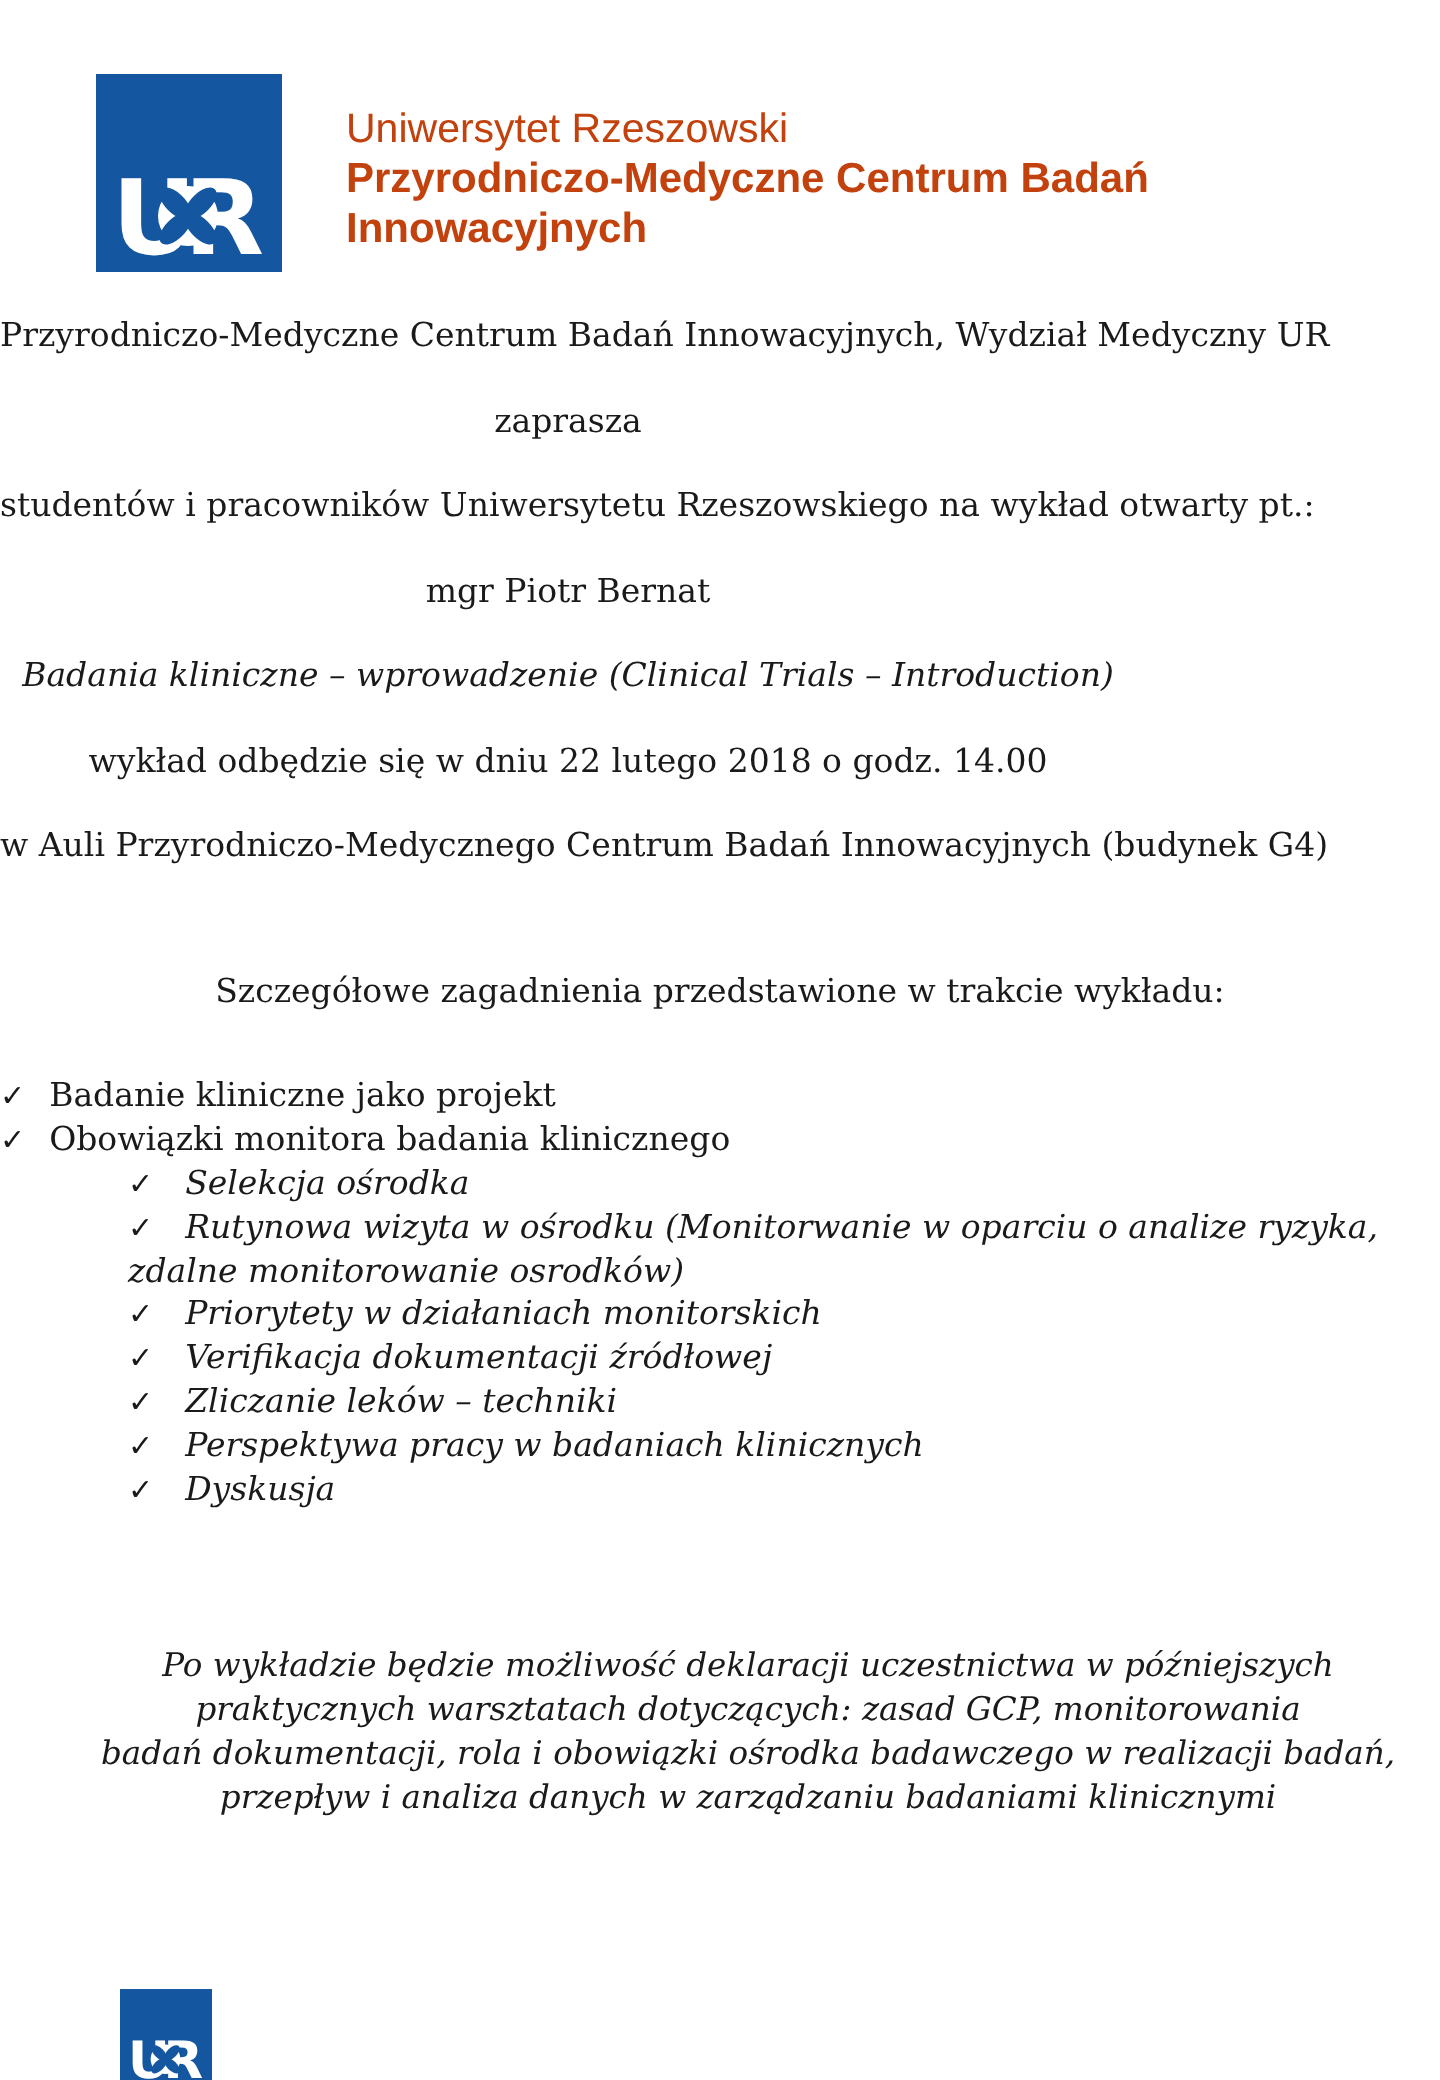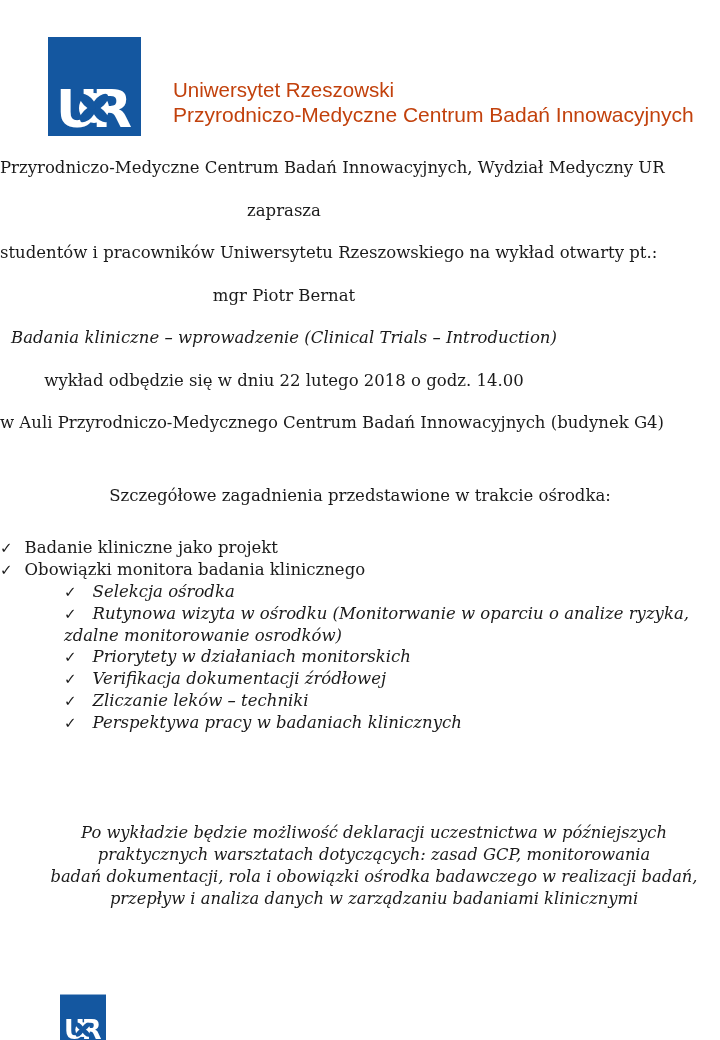--- a/index.html
+++ b/index.html
@@ -18,21 +18,21 @@
     display:flex;align-items:flex-end;gap:32px;
   }
   .logo-box{flex:0 0 auto;display:block;}
   .header-text{
     font-family:"Liberation Sans", sans-serif;
     color:#c2410c;
     padding-bottom:8px;
     line-height:1.22;
   }
   .header-line1{font-size:20.5px;font-weight:400;}
-  .header-line2{font-size:21px;font-weight:400;}
+  .header-line2{font-size:21px;font-weight:700;}
   
   .intro{
     position:absolute;left:0;top:147px;width:568px;
     text-align:center;
   }
   .intro-line{
     font-size:16.5px;
     line-height:42.5px;
     white-space:nowrap;
   }
@@ -92,34 +92,35 @@
   <div class="intro">
     <div class="intro-line">Przyrodniczo-Medyczne Centrum Badań Innowacyjnych, Wydział Medyczny UR</div>
     <div class="intro-line">zaprasza</div>
     <div class="intro-line">studentów i pracowników Uniwersytetu Rzeszowskiego na wykład otwarty pt.:</div>
     <div class="intro-line">mgr Piotr Bernat</div>
     <div class="intro-line italic">Badania kliniczne – wprowadzenie (Clinical Trials – Introduction)</div>
     <div class="intro-line">wykład odbędzie się w dniu 22 lutego 2018 o godz. 14.00</div>
     <div class="intro-line">w Auli Przyrodniczo-Medycznego Centrum Badań Innowacyjnych (budynek G4)</div>
   </div>
 
-  <div class="agenda-heading">Szczegółowe zagadnienia przedstawione w trakcie ośrodka:</div>
+  <div class="agenda-heading">Szczegółowe zagadnienia przedstawione w trakcie wykładu:</div>
 
   <div class="agenda">
     <ul class="lvl1">
       <li><span class="check">✓</span><span>Badanie kliniczne jako projekt</span></li>
       <li><span class="check">✓</span><span>Obowiązki monitora badania klinicznego</span></li>
     </ul>
     <ul class="lvl2">
       <li><span class="check">✓</span><span>Selekcja ośrodka</span></li>
       <li><span class="check">✓</span><span>Rutynowa wizyta w ośrodku (Monitorwanie w oparciu o analize ryzyka, zdalne monitorowanie osrodków)</span></li>
       <li><span class="check">✓</span><span>Priorytety w działaniach monitorskich</span></li>
       <li><span class="check">✓</span><span>Verifikacja dokumentacji źródłowej</span></li>
       <li><span class="check">✓</span><span>Zliczanie leków – techniki</span></li>
       <li><span class="check">✓</span><span>Perspektywa pracy w badaniach klinicznych</span></li>
+      <li><span class="check">✓</span><span>Dyskusja</span></li>
     </ul>
   </div>
 
   <div class="closing">
     <div class="closing-line">Po wykładzie będzie możliwość deklaracji uczestnictwa  w późniejszych</div>
     <div class="closing-line">praktycznych warsztatach dotyczących: zasad GCP, monitorowania</div>
     <div class="closing-line">badań dokumentacji, rola i obowiązki ośrodka badawczego w realizacji badań,</div>
     <div class="closing-line">przepływ i analiza danych w zarządzaniu badaniami klinicznymi</div>
   </div>
 

